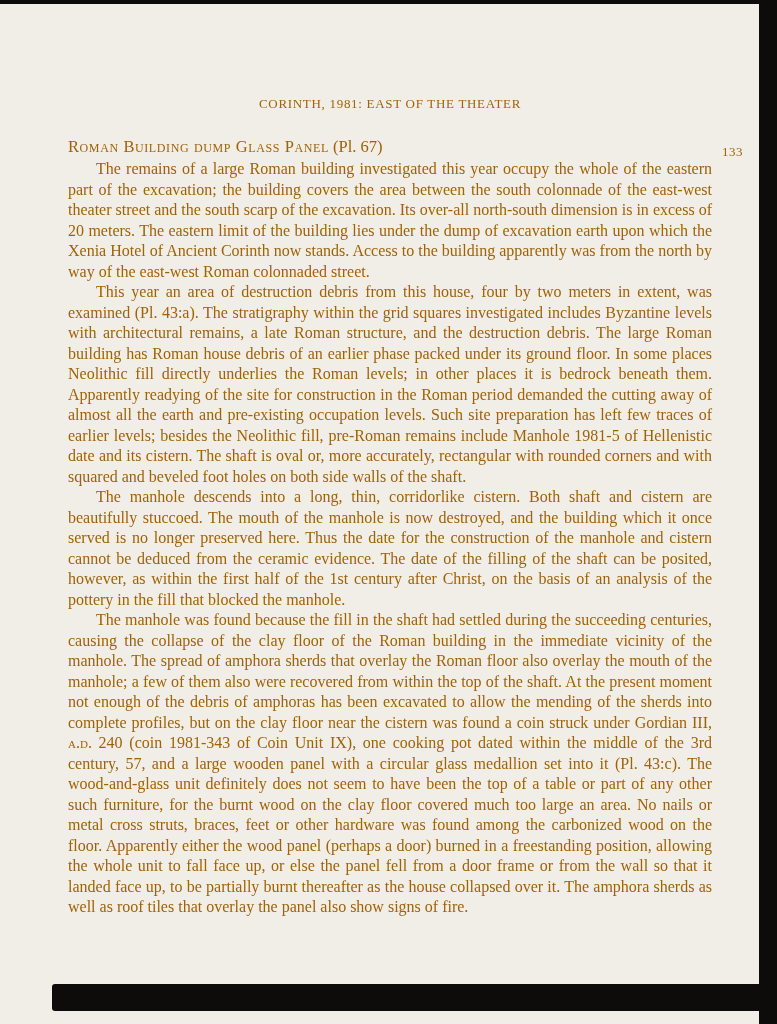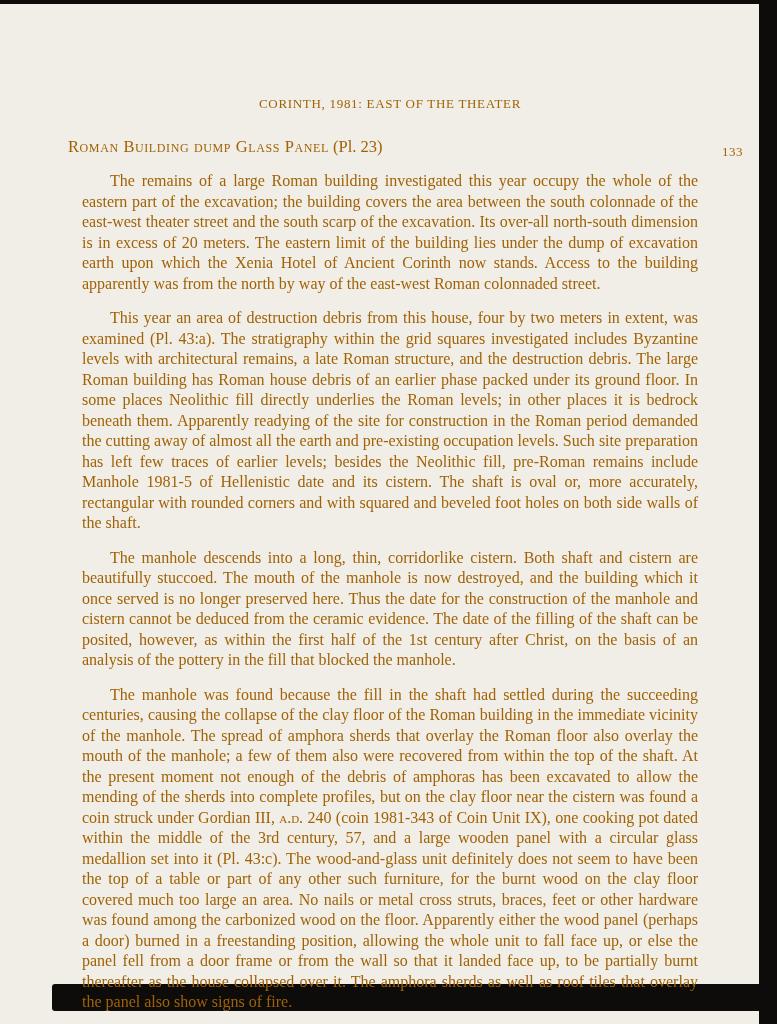--- a/index.html
+++ b/index.html
@@ -72,21 +72,21 @@
     letter-spacing: 0.6px;
   }
   .body-text {
     font-size: 16px;
     line-height: 20.5px;
     text-align: justify;
     hyphens: auto;
     -webkit-hyphens: auto;
   }
   .para {
-    margin: 14px;
+    margin: 0;
     text-indent: 28px;
   }
   .para .smallcaps {
     font-variant: small-caps;
   }
   .para .bold {
     font-weight: 400;
   }
 </style>
 </head>
@@ -98,21 +98,21 @@
   <div class="scan-edge right"></div>
   <div class="scan-edge bottom"></div>
 
   <div class="content">
 
     <div class="running-header">
       <span class="header-title">CORINTH, 1981: EAST OF THE THEATER</span>
       <span class="page-number">133</span>
     </div>
 
-    <h2 class="section-heading"><span class="sc">Roman Building dump Glass Panel</span><span> (Pl. 23)</span></h2>
+    <h2 class="section-heading"><span class="sc">Roman Building dump Glass Panel</span><span> (Pl. 67)</span></h2>
 
     <div id="paragraphs" class="body-text">
         <p class="para"><span>The remains of a large Roman building investigated this year occupy the whole of the eastern part of the excavation; the building covers the area between the south colonnade of the east-west theater street and the south scarp of the excavation. Its over-all north-south dimension is in excess of 20 meters. The eastern limit of the building lies under the dump of excavation earth upon which the Xenia Hotel of Ancient Corinth now stands. Access to the building apparently was from the north by way of the east-west Roman colonnaded street.</span></p>
         <p class="para"><span>This year an area of destruction debris from this house, four by two meters in extent, was examined (Pl. 43:a). The stratigraphy within the grid squares investigated includes Byzantine levels with architectural remains, a late Roman structure, and the destruction debris. The large Roman building has Roman house debris of an earlier phase packed under its ground floor. In some places Neolithic fill directly underlies the Roman levels; in other places it is bedrock beneath them. Apparently readying of the site for construction in the Roman period demanded the cutting away of almost all the earth and pre-existing occupation levels. Such site preparation has left few traces of earlier levels; besides the Neolithic fill, pre-Roman remains include Manhole 1981-5 of Hellenistic date and its cistern. The shaft is oval or, more accurately, rectangular with rounded corners and with squared and beveled foot holes on both side walls of the shaft.</span></p>
         <p class="para"><span>The manhole descends into a long, thin, corridorlike cistern. Both shaft and cistern are beautifully stuccoed. The mouth of the manhole is now destroyed, and the building which it once served is no longer preserved here. Thus the date for the construction of the manhole and cistern cannot be deduced from the ceramic evidence. The date of the filling of the shaft can be posited, however, as within the first half of the 1st century after Christ, on the basis of an analysis of the pottery in the fill that blocked the manhole.</span></p>
         <p class="para"><span>The manhole was found because the fill in the shaft had settled during the succeeding centuries, causing the collapse of the clay floor of the Roman building in the immediate vicinity of the manhole. The spread of amphora sherds that overlay the Roman floor also overlay the mouth of the manhole; a few of them also were recovered from within the top of the shaft. At the present moment not enough of the debris of amphoras has been excavated to allow the mending of the sherds into complete profiles, but on the clay floor near the cistern was found a coin struck under Gordian III, </span><span class="smallcaps">a.d.</span><span> 240 (coin 1981-343 of Coin Unit IX), one cooking pot dated within the middle of the 3rd century, </span><span class="bold">57</span><span>, and a large wooden panel with a circular glass medallion set into it (Pl. 43:c). The wood-and-glass unit definitely does not seem to have been the top of a table or part of any other such furniture, for the burnt wood on the clay floor covered much too large an area. No nails or metal cross struts, braces, feet or other hardware was found among the carbonized wood on the floor. Apparently either the wood panel (perhaps a door) burned in a freestanding position, allowing the whole unit to fall face up, or else the panel fell from a door frame or from the wall so that it landed face up, to be partially burnt thereafter as the house collapsed over it. The amphora sherds as well as roof tiles that overlay the panel also show signs of fire.</span></p>
       </div>
 
   </div>
 </div>

